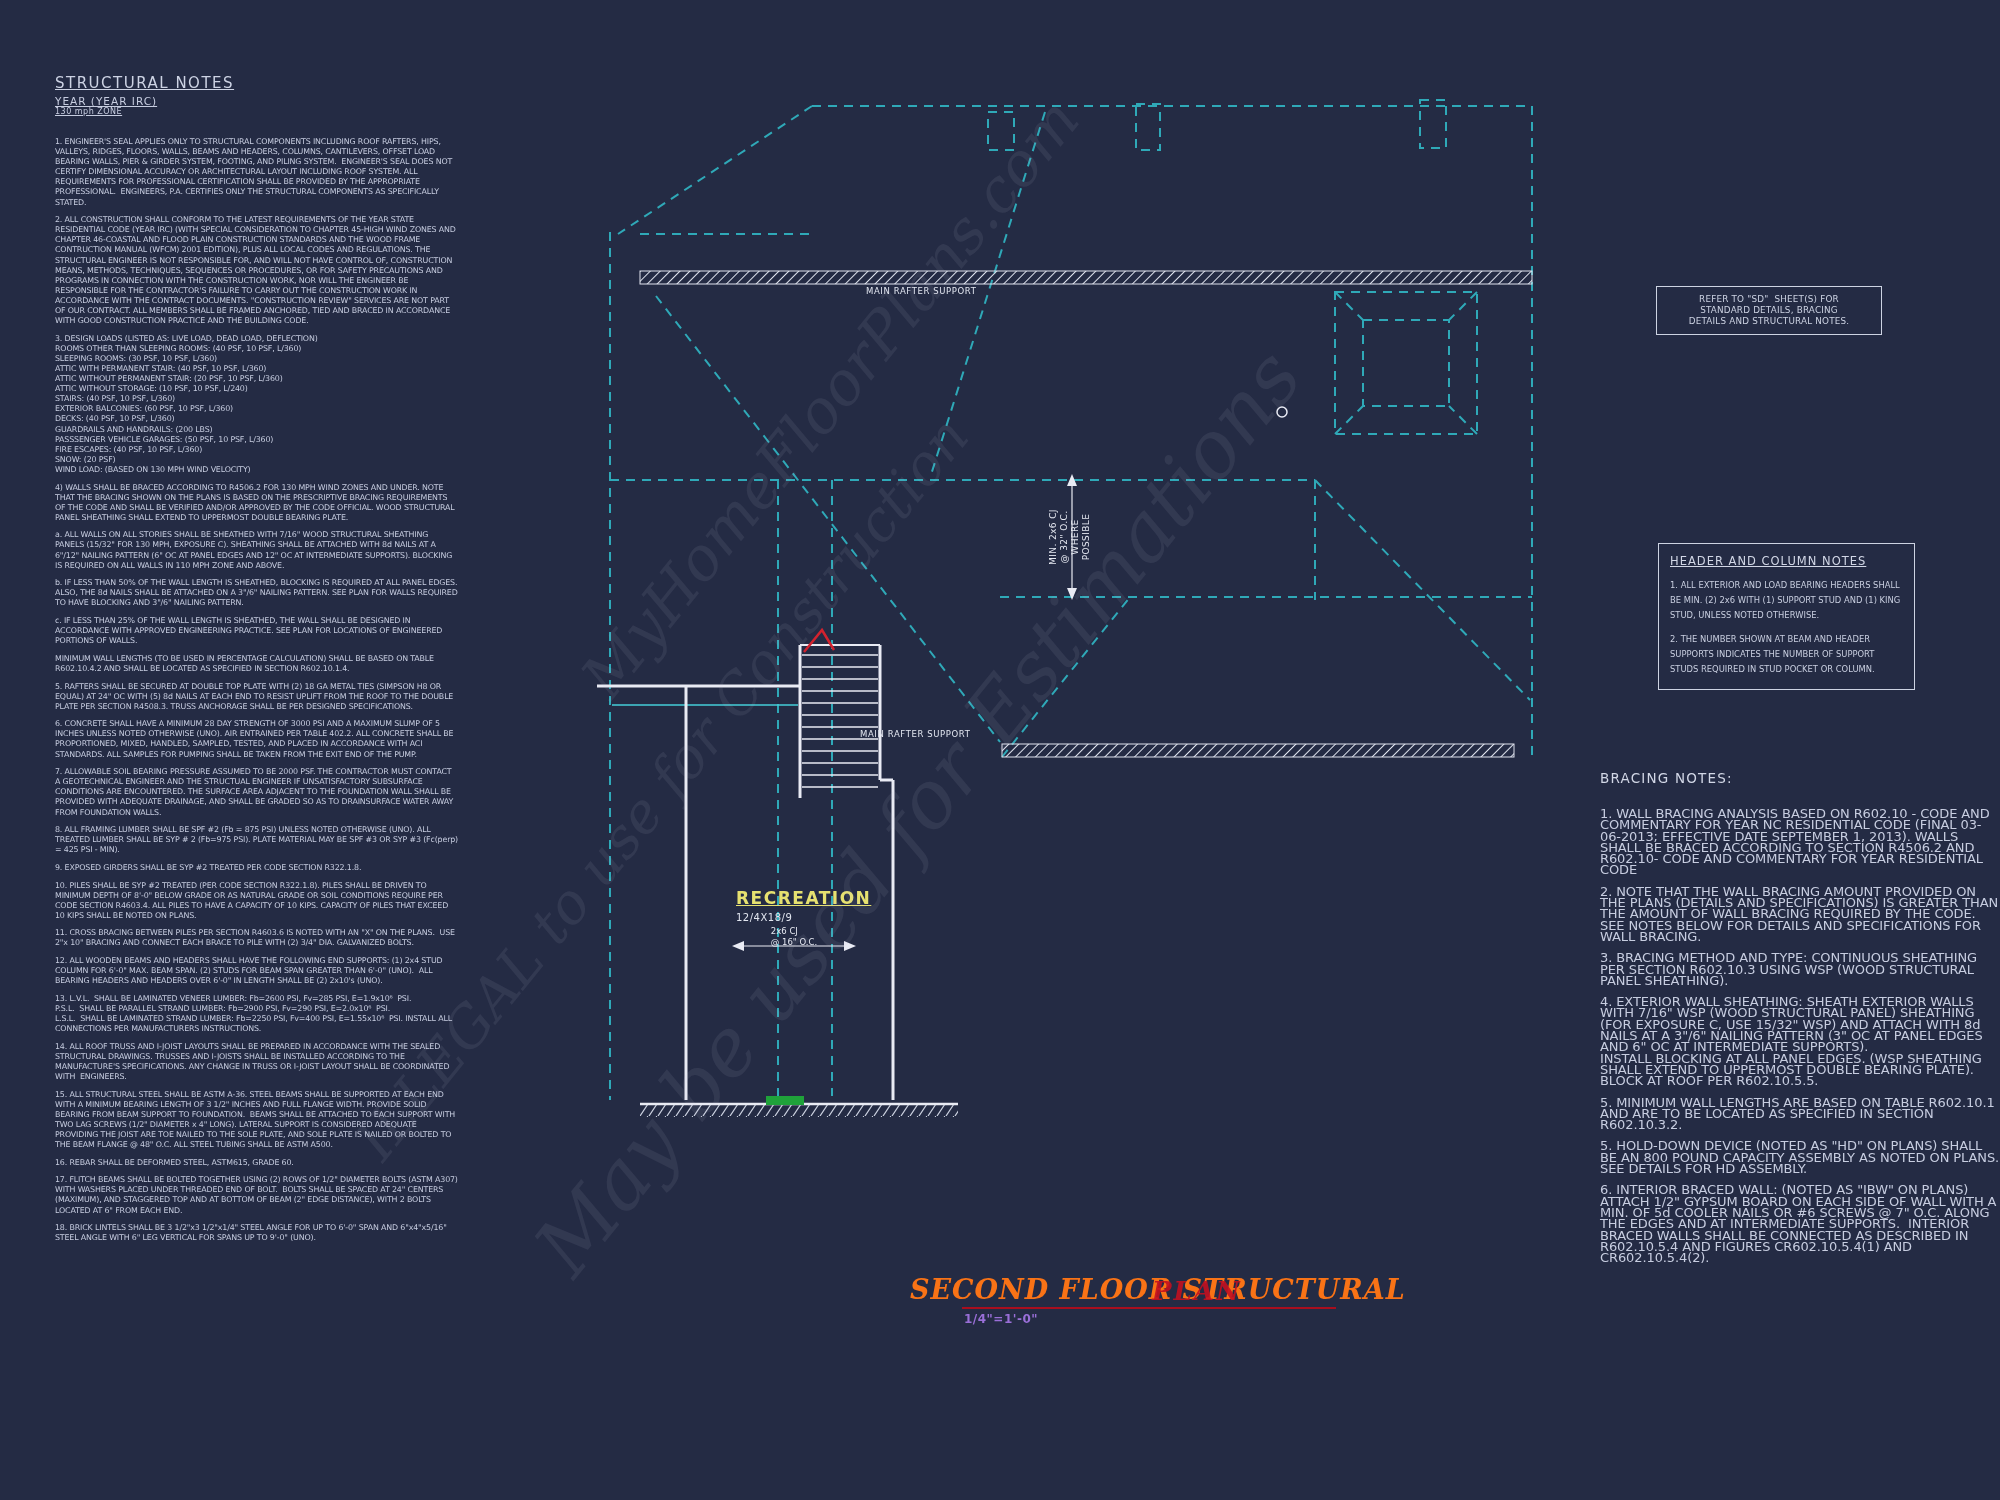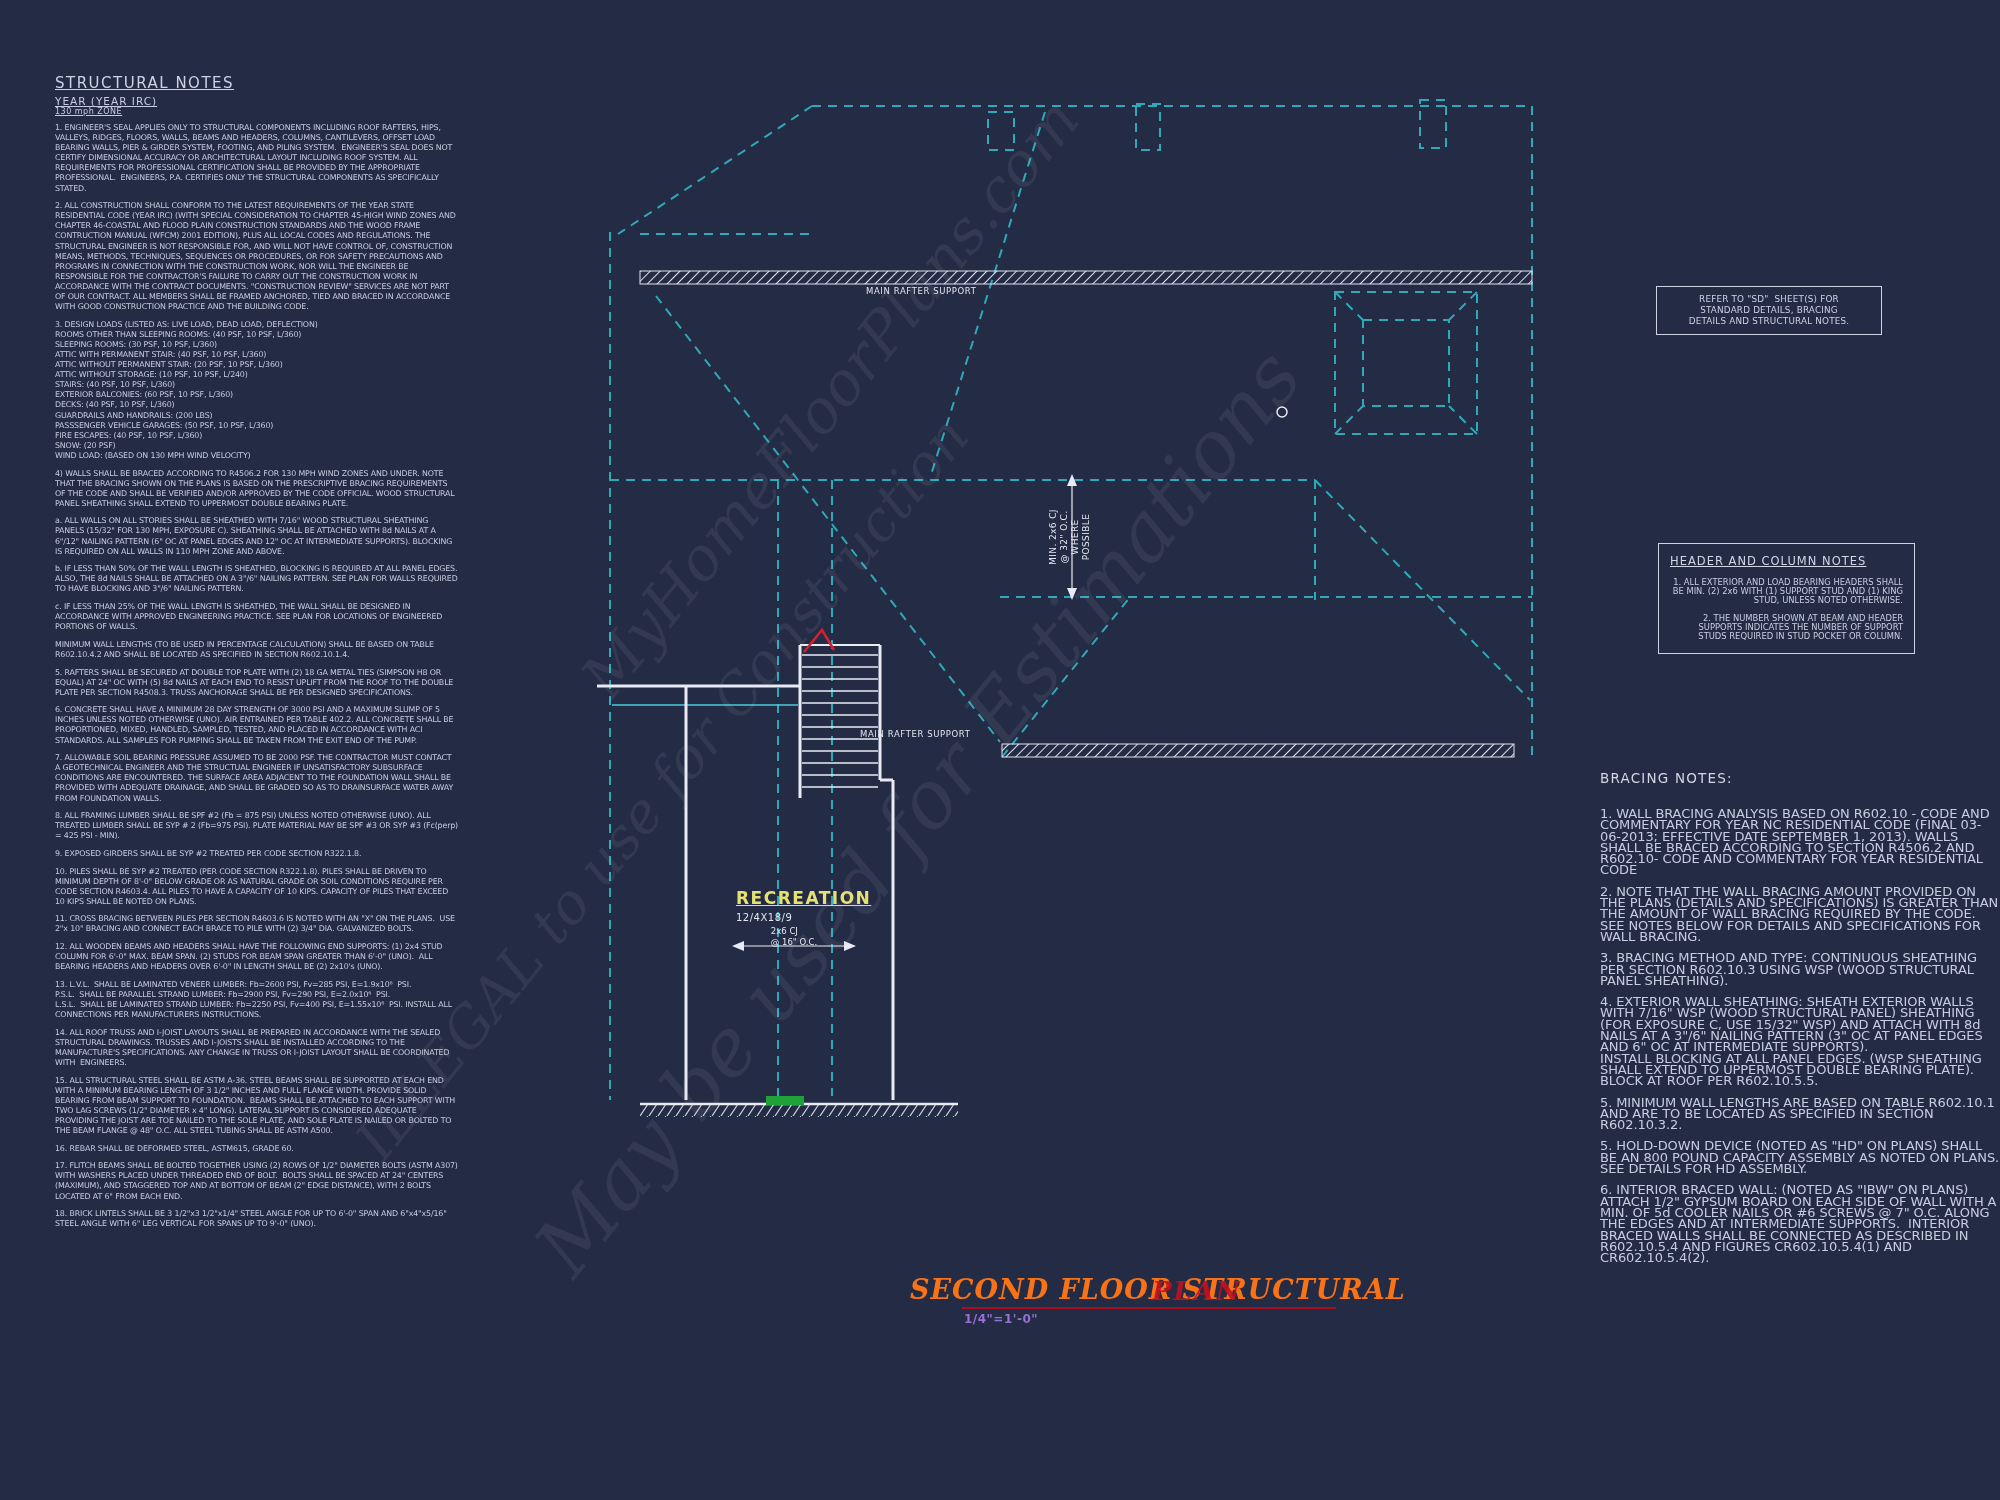--- a/index.html
+++ b/index.html
@@ -7,29 +7,29 @@
     width:2000px;height:1500px;position:relative;overflow:hidden;
     background:#242b44;
     font-family:"DejaVu Sans",sans-serif;
     color:#c7cde0;
   }
   .abs{position:absolute;}
   
   .notes-col{left:55px;top:74px;width:404px;z-index:3;}
   .sn-title{font-size:15px;letter-spacing:1.5px;text-decoration:underline;color:#cdd3e4;margin-bottom:3px;}
   .sn-sub1{font-size:10.5px;letter-spacing:1px;text-decoration:underline;color:#c7cde0;}
-  .sn-sub2{font-size:8px;letter-spacing:.5px;text-decoration:underline;color:#c7cde0;margin-bottom:7px;}
+  .sn-sub2{font-size:8px;letter-spacing:.5px;text-decoration:underline;color:#c7cde0;margin-bottom:21px;}
   .notes-body{font-size:7.9px;line-height:10.1px;letter-spacing:-0.15px;}
   .para{white-space:pre-wrap;margin:0 0 7.5px 0;}
   
   .box{border:1.5px solid #cdd3e2;background:rgba(36,43,68,.35);z-index:3;}
   .sd-box{left:1656px;top:286px;width:212px;padding:7px 6px;font-size:8.8px;line-height:11px;letter-spacing:.2px;text-align:center;white-space:pre-wrap;color:#ccd2e2;}
   .hc-box{left:1658px;top:543px;width:233px;padding:10px 11px 3px 11px;color:#c9cfe0;}
   .hc-title{font-size:11.5px;letter-spacing:1px;text-decoration:underline;margin-bottom:10px;color:#d2d7e6;}
-  .hc-body{font-size:8.4px;line-height:9px;text-align:right;}
+  .hc-body{font-size:8.4px;line-height:15px;}
   .hc-body .para{margin-bottom:9px;}
   .bracing{left:1600px;top:770px;width:400px;z-index:3;color:#c7cde0;}
   .br-title{font-size:13.5px;letter-spacing:1.2px;color:#d2d7e6;margin-bottom:22px;}
   .br-body{font-size:13px;line-height:11.3px;letter-spacing:-0.1px;}
   .br-body .para{margin-bottom:10px;}
   
   .dwg-label{color:#e2e6f0;font-size:8.5px;letter-spacing:.6px;z-index:3;white-space:nowrap;}
   .cj-rot{
     left:1070px;top:537px;width:130px;text-align:center;
     transform:translate(-50%,-50%) rotate(-90deg);

